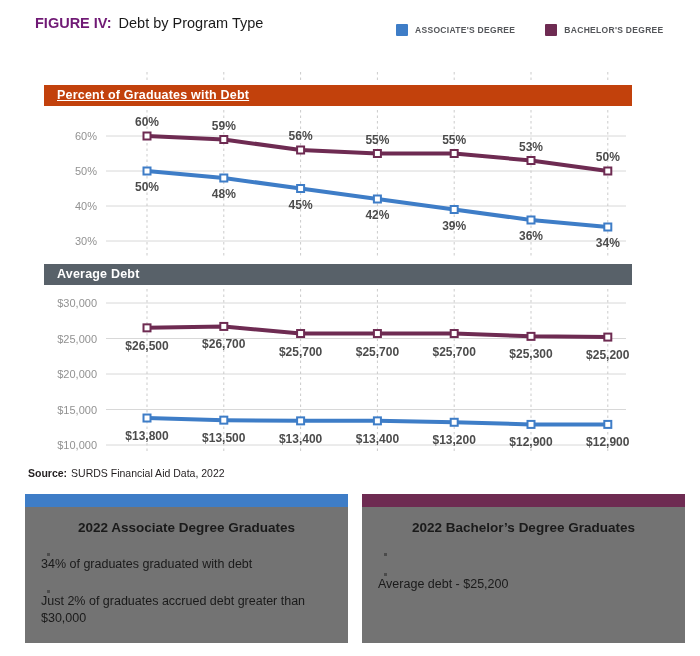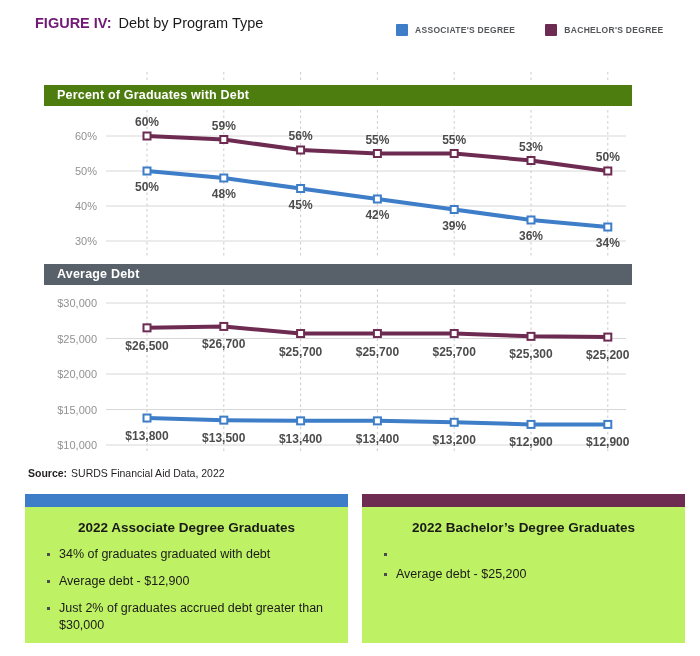--- a/index.html
+++ b/index.html
@@ -35,23 +35,23 @@
   
   .source-line{position:absolute;left:28px;top:467px;font-size:10.5px;color:#231f20;}
   .source-line .source-label{font-weight:bold;}
   .source-line .source-text{margin-left:4px;}
 
   
   .card{position:absolute;top:494px;width:323px;}
   #card-0{left:25px;}
   #card-1{left:362px;}
   .card-accent{height:13px;width:100%;}
-  .card-body{background:#bef264;height:136px;box-sizing:border-box;padding:13px 16px 14px 16px;}
+  .card-body{background:#737373;height:136px;box-sizing:border-box;padding:13px 16px 14px 16px;}
   .card-title{text-align:center;font-size:13.5px;font-weight:bold;color:#1a1a1a;margin-bottom:11px;}
-  .bullet-row{display:flex;margin-bottom:10px;}
+  .bullet-row{display:flex;margin-bottom:10px;flex-direction:column;}
   .bullet-marker{width:3px;height:3px;background:#4b4b4b;margin:7px 9px 0 6px;flex:none;}
   .bullet-text{font-size:12.5px;line-height:17px;color:#1a1a1a;max-width:265px;}
 </style>
 </head>
 <body>
 
 <div class="page">
 
   <div class="fig-title">
     <span class="fig-label" style="color: #701a75;">FIGURE IV:</span><span class="fig-text">Debt by Program Type</span>
@@ -72,21 +72,21 @@
   <svg id="tick-strip" width="700" height="14">
       <line x1="147" y1="2" x2="147" y2="12" stroke="#cbcbcb" stroke-width="1" stroke-dasharray="2.5,3"></line>
       <line x1="223.8" y1="2" x2="223.8" y2="12" stroke="#cbcbcb" stroke-width="1" stroke-dasharray="2.5,3"></line>
       <line x1="300.6" y1="2" x2="300.6" y2="12" stroke="#cbcbcb" stroke-width="1" stroke-dasharray="2.5,3"></line>
       <line x1="377.4" y1="2" x2="377.4" y2="12" stroke="#cbcbcb" stroke-width="1" stroke-dasharray="2.5,3"></line>
       <line x1="454.2" y1="2" x2="454.2" y2="12" stroke="#cbcbcb" stroke-width="1" stroke-dasharray="2.5,3"></line>
       <line x1="531" y1="2" x2="531" y2="12" stroke="#cbcbcb" stroke-width="1" stroke-dasharray="2.5,3"></line>
       <line x1="607.8" y1="2" x2="607.8" y2="12" stroke="#cbcbcb" stroke-width="1" stroke-dasharray="2.5,3"></line>
     </svg>
 
-  <div class="chart-header" id="chart-header-0" style="background: #4d7c0f;">Percent of Graduates with Debt</div>
+  <div class="chart-header" id="chart-header-0" style="background: #c2410c; text-decoration: underline;">Percent of Graduates with Debt</div>
   <svg id="chart-svg-0" width="700" height="156">
       <g>
         <line x1="106" y1="30" x2="626" y2="30" stroke="#d8d8d8" stroke-width="1"></line>
         <text x="97" y="34" text-anchor="end" fill="#929292" font-size="11" font-family="Liberation Sans, sans-serif">60%</text>
         <line x1="106" y1="65" x2="626" y2="65" stroke="#d8d8d8" stroke-width="1"></line>
         <text x="97" y="69" text-anchor="end" fill="#929292" font-size="11" font-family="Liberation Sans, sans-serif">50%</text>
         <line x1="106" y1="100" x2="626" y2="100" stroke="#d8d8d8" stroke-width="1"></line>
         <text x="97" y="104" text-anchor="end" fill="#929292" font-size="11" font-family="Liberation Sans, sans-serif">40%</text>
         <line x1="106" y1="135" x2="626" y2="135" stroke="#d8d8d8" stroke-width="1"></line>
         <text x="97" y="139" text-anchor="end" fill="#929292" font-size="11" font-family="Liberation Sans, sans-serif">30%</text>
@@ -211,24 +211,20 @@
     <div class="card-accent" style="background: rgb(62, 125, 199);"></div>
     <div class="card-body">
       <div class="card-title">2022 Associate Degree Graduates</div>
       <div class="bullets">
           <div class="bullet-row">
             <span class="bullet-marker"></span>
             <span class="bullet-text">34% of graduates graduated with debt</span>
           </div>
           <div class="bullet-row">
             <span class="bullet-marker"></span>
-            <span class="bullet-text">Average debt - $12,900</span>
-          </div>
-          <div class="bullet-row">
-            <span class="bullet-marker"></span>
             <span class="bullet-text">Just 2% of graduates accrued debt greater than $30,000</span>
           </div>
         </div>
     </div>
   </div>
 
   <div class="card" id="card-1">
     <div class="card-accent" style="background: rgb(110, 43, 82);"></div>
     <div class="card-body">
       <div class="card-title">2022 Bachelor’s Degree Graduates</div>

